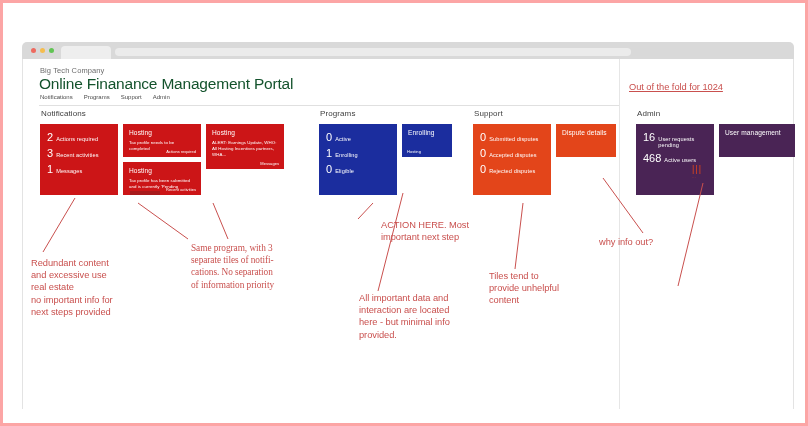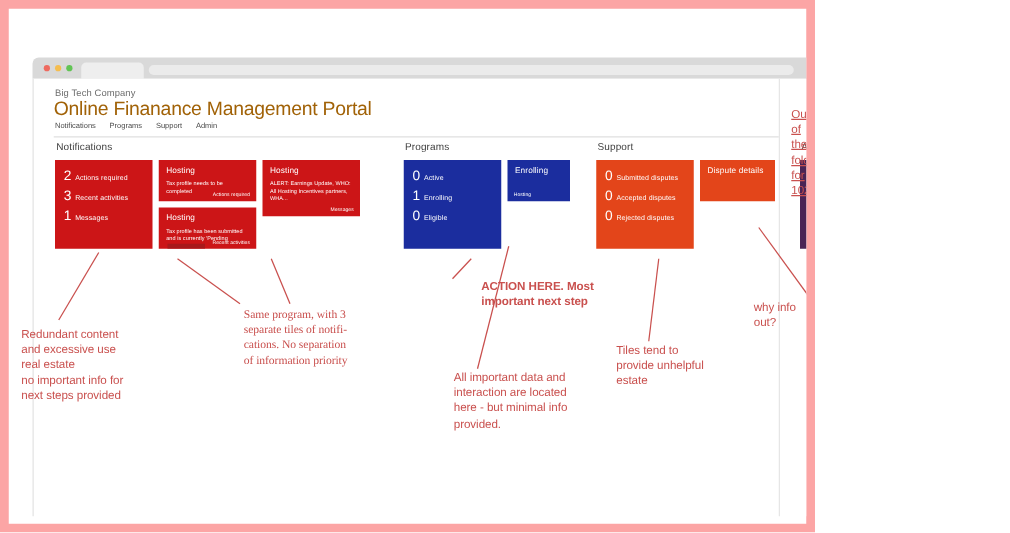--- a/index.html
+++ b/index.html
@@ -6,26 +6,26 @@
     margin: 0;
     padding: 0;
     background: #ffffff;
   }
   body {
     font-family: "Liberation Sans", sans-serif;
     -webkit-font-smoothing: antialiased;
   }
   #root {
     position: relative;
-    width: 652px;
+    width: 808px;
     height: 426px;
     overflow: hidden;
     background: #ffffff;
     box-sizing: border-box;
-    border: 7px solid #fca5a5;
+    border: 3px solid #fca5a5;
   }
 
   
   .browser {
     position: absolute;
     left: 19px;
     top: 39px;
     width: 772px;
     height: 18px;
   }
@@ -84,21 +84,21 @@
     top: 7px;
     font-size: 7.5px;
     color: #6d6d6d;
     letter-spacing: .1px;
   }
   .portal-title {
     position: absolute;
     left: 16px;
     top: 16px;
     font-size: 15.5px;
-    color: #a16207;
+    color: #14532d;
     letter-spacing: -.2px;
   }
   .navbar {
     position: absolute;
     left: 17px;
     top: 35px;
     display: flex;
     gap: 11px;
   }
   .navbar span {
@@ -354,20 +354,30 @@
           <div class="tile-title">Dispute details</div>
         </div>
       </div>
     </div>
 
     <div class="col col-admin">
       <div class="col-heading">Admin</div>
       <div class="tiles" style="width:160px;height:75px;">
 
         <div class="tile tile-purple" style="left:0;top:0;width:78px;height:71px;">
+          <div class="stat-body">
+            <div class="stat-row">
+              <span class="stat-num">16</span>
+              <span class="stat-label">User requests pending</span>
+            </div>
+            <div class="stat-row">
+              <span class="stat-num">468</span>
+              <span class="stat-label">Active users</span>
+            </div>
+          </div>
           <div class="admin-marks">
             <span>|||</span>
             <small>...</small>
           </div>
         </div>
 
         <div class="tile tile-purple tile-pad" style="left:83px;top:0;width:76px;height:33px;">
           <div class="tile-title">User management</div>
         </div>
       </div>
@@ -381,33 +391,33 @@
       <line x1="210" y1="200" x2="225" y2="236"></line>
       <line x1="370" y1="200" x2="355" y2="216"></line>
       <line x1="400" y1="190" x2="375" y2="288"></line>
       <line x1="520" y1="200" x2="512" y2="266"></line>
       <line x1="600" y1="175" x2="640" y2="230"></line>
       <line x1="700" y1="180" x2="675" y2="283"></line>
     </g>
   </svg>
 
   <div class="annotation" style="left:626px;top:78px;text-decoration:underline;">Out of the fold for 1024</div>
-  <div class="annotation" style="left:10px;top:254px;">Redundant content
+  <div class="annotation" style="left:28px;top:254px;">Redundant content
 and excessive use
 real estate
 no important info for
 next steps provided</div>
   <div class="annotation" style="left:188px;top:239px;font-family:Liberation Serif, serif;">Same program, with 3
 separate tiles of notifi-
 cations. No separation
 of information priority</div>
-  <div class="annotation" style="left:378px;top:216px;font-weight:bold;">ACTION HERE. Most
+  <div class="annotation" style="left:378px;top:216px;">ACTION HERE. Most
 important next step</div>
   <div class="annotation" style="left:356px;top:289px;">All important data and
 interaction are located
 here - but minimal info
 provided.</div>
   <div class="annotation" style="left:486px;top:267px;">Tiles tend to
 provide unhelpful
-estate</div>
+content</div>
   <div class="annotation" style="left:596px;top:233px;">why info out?</div>
 
 </div>
 
 </body></html>

